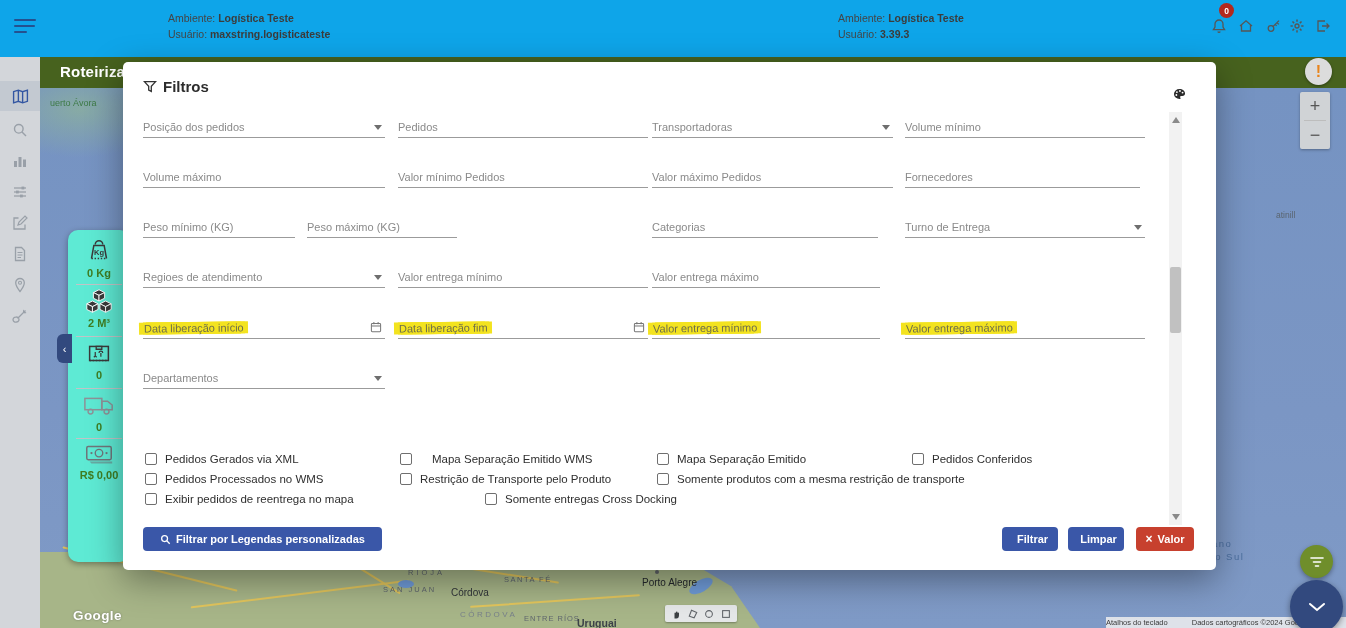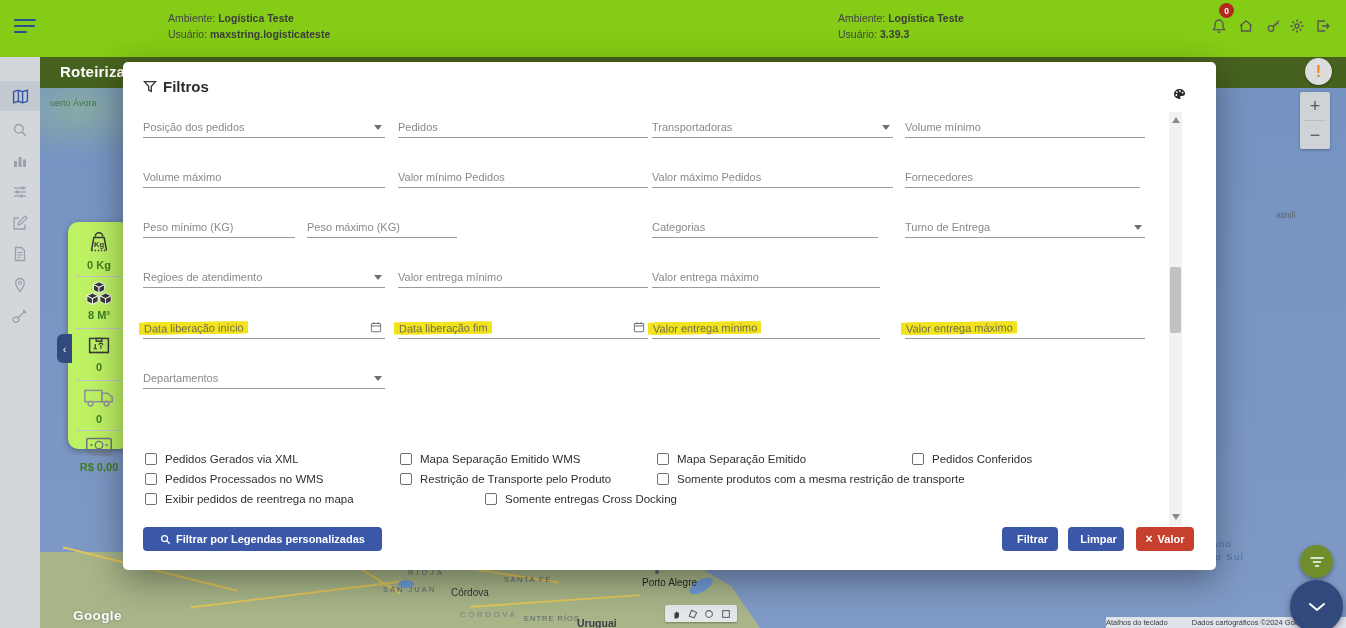--- a/index.html
+++ b/index.html
@@ -2,21 +2,21 @@
 <html><head>
 <meta charset="utf-8">
 <style>
   html,body{margin:0;padding:0;background:#888;}
   *{box-sizing:border-box;font-family:"Liberation Sans",sans-serif;}
   .stage{position:relative;width:1346px;height:628px;overflow:hidden;background:#7b96c4;}
   svg{display:block;}
   .abs{position:absolute;}
 
   
-  .topbar{position:absolute;left:0;top:0;width:1346px;height:57px;background:#84cc16;z-index:30;padding-left:48px;}
+  .topbar{position:absolute;left:0;top:0;width:1346px;height:57px;background:#0ea5e9;z-index:30;padding-left:48px;}
   .burger{position:absolute;left:14px;top:19px;width:22px;height:18px;cursor:pointer;}
   .burger i{display:block;height:2px;background:#24518f;margin-bottom:4px;border-radius:1px;}
   .burger i:nth-child(2){width:21px;}
   .burger i:nth-child(3){width:13px;}
   .hinfo{position:absolute;top:10px;font-size:10.5px;color:#454545;line-height:16px;}
   .hinfo b{font-weight:bold;color:#3c3c3c;}
   .hicon{position:absolute;top:18px;width:18px;height:18px;cursor:pointer;}
   .badge{position:absolute;left:1219px;top:3px;width:15px;height:15px;border-radius:50%;background:#b3281e;color:#fff;
          font-size:8.5px;font-weight:bold;display:flex;align-items:center;justify-content:center;z-index:2;}
 
@@ -57,21 +57,21 @@
          text-shadow:0 0 2px rgba(60,60,60,.55);letter-spacing:.4px;z-index:6;}
   .attrib{position:absolute;left:1066px;top:529px;width:240px;height:11px;background:rgba(238,238,238,.85);
           font-size:7.5px;color:#3a3a3a;display:flex;align-items:center;z-index:6;white-space:nowrap;overflow:hidden;gap:14px;}
   .attrib span{margin-right:10px;}
   .fab-green{position:absolute;left:1260px;top:457px;width:33px;height:33px;border-radius:50%;background:#6f8e2b;z-index:7;
              display:flex;align-items:center;justify-content:center;box-shadow:0 2px 5px rgba(0,0,0,.35);cursor:pointer;}
   .fab-navy{position:absolute;left:1250px;top:492px;width:53px;height:53px;border-radius:50%;background:#32497e;z-index:7;
             display:flex;align-items:center;justify-content:center;box-shadow:0 2px 6px rgba(0,0,0,.4);cursor:pointer;}
 
   
-  .stats{position:absolute;left:68px;top:222px;width:62px;height:227px;background:#bef264;border-radius:10px;
+  .stats{position:absolute;left:68px;top:230px;width:62px;height:332px;background:#5eead4;border-radius:10px;
          box-shadow:0 2px 6px rgba(0,0,0,.35);z-index:4;}
   .stat{position:absolute;left:0;width:62px;text-align:center;}
   .stat .sv{font-size:11px;font-weight:bold;color:#3f7d22;margin-top:1px;}
   .stat .si{display:flex;justify-content:center;}
   .sdiv{position:absolute;left:8px;width:46px;height:1px;background:#c2c4c6;}
   .collapse-tab{position:absolute;left:57px;top:334px;width:15px;height:29px;background:#32497e;border-radius:6px 0 0 6px;
                 color:#fff;font-size:11px;display:flex;align-items:center;justify-content:center;z-index:5;cursor:pointer;}
 
   
   .modal{position:absolute;left:123px;top:62px;width:1093px;height:508px;background:#fff;border-radius:5px;
@@ -208,21 +208,21 @@
               <path d="M22 7v6l-6 3V10z"></path>
               <path d="M9 16l6 3-6 3-6-3z"></path>
               <path d="M3 19v6l6 3v-6z"></path>
               <path d="M15 19v6l-6 3v-6z"></path>
               <path d="M23 16l6 3-6 3-6-3z"></path>
               <path d="M17 19v6l6 3v-6z"></path>
               <path d="M29 19v6l-6 3v-6z"></path>
             </g>
           </svg>
         </div>
-      <div class="sv">8 M³</div>
+      <div class="sv">2 M³</div>
     </div>
     <div class="sdiv" style="top:106px;"></div>
     <div class="stat" style="top:108px;">
       <div class="si">
           <svg width="30" height="30" viewBox="0 0 32 32">
             <rect x="6" y="9" width="20" height="15" fill="none" stroke="#3a3a3a" stroke-width="1.6"></rect>
             <path d="M13 9h6v3h-6z" fill="none" stroke="#3a3a3a" stroke-width="1.4"></path>
             <path d="M12 15v4M12 19l-1.5 1.5M12 19l1.5 1.5" stroke="#3a3a3a" stroke-width="1.3" fill="none"></path>
             <path d="M20 16a2 2 0 1 0-4 0M18 16v4" stroke="#3a3a3a" stroke-width="1.3" fill="none"></path>
             <line x1="6" y1="24" x2="26" y2="24" stroke="#3a3a3a" stroke-width="1.6" stroke-dasharray="1.5 1.8"></line>
@@ -493,21 +493,21 @@
 
     <div class="field" style="left:20px;top:305px;width:242px;">
         <span class="lb">Departamentos</span>
         <span class="caret"></span>
       </div>
 
     <div class="cb" style="left:22px;top:391px;">
         <span class="box"></span>
         <span class="cl">Pedidos Gerados via XML</span>
       </div>
-    <div class="cb" style="left:277px;top:391px;">
+    <div class="cb" style="left:277px;top:391px;gap:12px;">
         <span class="box"></span>
         <span class="cl">Mapa Separação Emitido WMS</span>
       </div>
     <div class="cb" style="left:534px;top:391px;">
         <span class="box"></span>
         <span class="cl">Mapa Separação Emitido</span>
       </div>
     <div class="cb" style="left:789px;top:391px;">
         <span class="box"></span>
         <span class="cl">Pedidos Conferidos</span>

